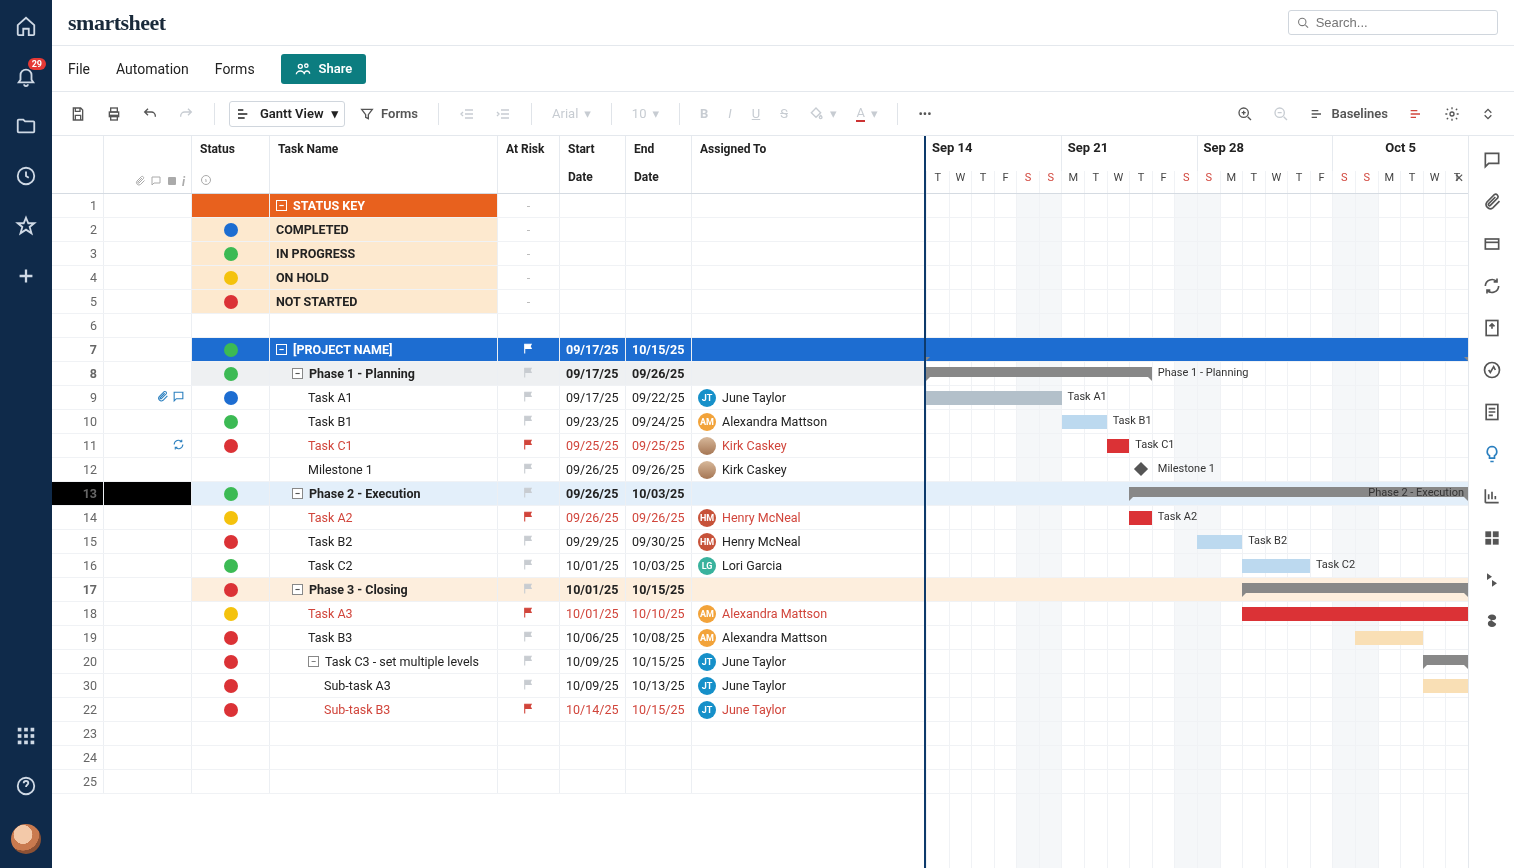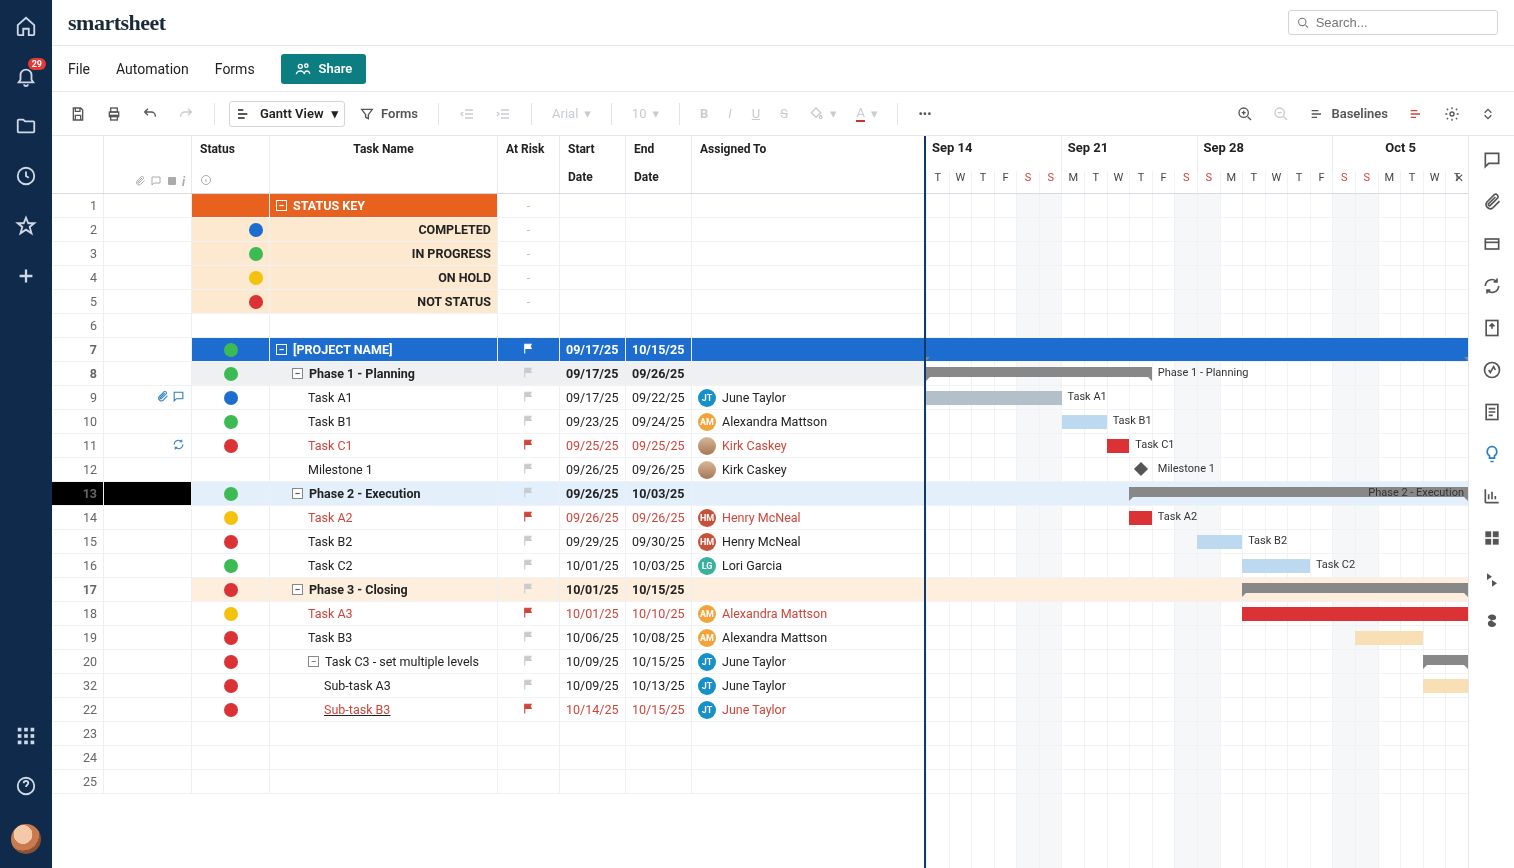--- a/index.html
+++ b/index.html
@@ -69,32 +69,32 @@
 
 .col-headers { height: 58px; display: flex; border-bottom: 1px solid #d5dbe2; background: #fff; }
 .col-headers .hcell { border-right: 1px solid #e6eaef; padding: 6px 8px; font-weight: 700; font-size: 12px; display: flex; flex-direction: column; justify-content: flex-start; position: relative; }
 .hcell .sub { position: absolute; bottom: 4px; left: 8px; color: #888; }
 .rows { flex: 1; overflow: hidden; }
 .row { height: 24px; display: flex; border-bottom: 1px solid #f0f2f5; align-items: stretch; }
 .row .cell { border-right: 1px solid #eceff3; display: flex; align-items: center; padding: 0 6px; font-size: 12.5px; overflow: hidden; white-space: nowrap; }
 .c-rownum { width: 52px; justify-content: flex-end; padding-right: 8px; color: #666; background: #fff; border-right: 1px solid #e6eaef; }
 .c-icons { width: 88px; justify-content: flex-end; gap:3px; color: #888; background: #fff; }
 .c-status { width: 78px; justify-content: center; }
-.c-task { width: 228px; align-items: center; }
+.c-task { width: 228px; }
 .c-risk { width: 62px; justify-content: center; }
 .c-start { width: 66px; }
 .c-end { width: 66px; }
 .c-assigned { width: 232px; gap: 6px; }
 .status-dot { width: 14px; height: 14px; border-radius: 50%; }
 .collapse { width: 11px; height: 11px; border: 1px solid #888; background: #fff; display: inline-flex; align-items: center; justify-content: center; font-size: 10px; line-height: 1; margin-right: 6px; color: #555; flex-shrink:0; }
 .avatar-sm { width: 18px; height: 18px; border-radius: 50%; display: inline-flex; align-items: center; justify-content: center; font-size: 9px; font-weight: 700; color: #fff; flex-shrink: 0; }
 .red-text { color: #d1453b; }
 .row.hdr-orange .c-status,.row.hdr-orange .c-task{ background:#e8611e; color:#fff; font-weight:700;}
 .row.hdr-orange .collapse{border-color:#fff;color:#fff;background:transparent;}
-.row.key .c-status,.row.key .c-task{background:#fde9cf;justify-content:flex-end;}
+.row.key .c-status,.row.key .c-task{background:#fde9cf;}
 .row.key .c-task{font-weight:700;}
 .row.hdr-blue .cell{background:#1d6dd1;color:#fff;font-weight:700;}
 .row.hdr-blue .c-rownum,.row.hdr-blue .c-icons{background:#fff;color:#666;}
 .row.hdr-blue .collapse{border-color:#fff;color:#fff;background:transparent;}
 .row.phase .cell{background:#eef0f2;font-weight:700;}
 .row.phase .c-rownum,.row.phase .c-icons{background:#fff;}
 .row.phase2 .cell{background:#e3effa;font-weight:700;}
 .row.phase2 .c-rownum,.row.phase2 .c-icons{background:#000000;}
 .row.phase3 .cell{background:#fdeedd;font-weight:700;}
 .row.phase3 .c-rownum,.row.phase3 .c-icons{background:#fff;}
@@ -401,21 +401,21 @@
               <div class="cell c-end"></div>
               <div class="cell c-assigned" style="border-right: none;"></div>
             </div>
             <div class="row key">
               <div class="cell c-rownum">5</div>
               <div class="cell c-icons"></div>
               <div class="cell c-status">
                 <div class="status-dot" style="background: rgb(219, 50, 54);"></div>
               </div>
               <div class="cell c-task" style="padding-left: 6px;">
-                <span>NOT STATUS</span>
+                <span>NOT STARTED</span>
               </div>
               <div class="cell c-risk" style="color: rgb(187, 187, 187);">-</div>
               <div class="cell c-start"></div>
               <div class="cell c-end"></div>
               <div class="cell c-assigned" style="border-right: none;"></div>
             </div>
             <div class="row blank">
               <div class="cell c-rownum">6</div>
               <div class="cell c-icons"></div>
               <div class="cell c-status"></div>
@@ -717,21 +717,21 @@
                   </svg></span>
               </div>
               <div class="cell c-start">10/09/25</div>
               <div class="cell c-end">10/15/25</div>
               <div class="cell c-assigned" style="border-right: none;">
                 <span class="avatar-sm" style="background: rgb(22, 144, 201);">JT</span>
                 <span>June Taylor</span>
               </div>
             </div>
             <div class="row ">
-              <div class="cell c-rownum">32</div>
+              <div class="cell c-rownum">30</div>
               <div class="cell c-icons"></div>
               <div class="cell c-status">
                 <div class="status-dot" style="background: rgb(219, 50, 54);"></div>
               </div>
               <div class="cell c-task" style="padding-left: 54px;">
                 <span>Sub-task A3</span>
               </div>
               <div class="cell c-risk">
                 <span><svg width="13" height="13" viewBox="0 0 24 24" fill="#c8ccd1" stroke="#c8ccd1" stroke-width="2">
                     <path d="M5 3v18M5 4h12l-2 4 2 4H5"></path>
@@ -743,21 +743,21 @@
                 <span class="avatar-sm" style="background: rgb(22, 144, 201);">JT</span>
                 <span>June Taylor</span>
               </div>
             </div>
             <div class="row ">
               <div class="cell c-rownum">22</div>
               <div class="cell c-icons"></div>
               <div class="cell c-status">
                 <div class="status-dot" style="background: rgb(219, 50, 54);"></div>
               </div>
-              <div class="cell c-task" style="padding-left: 54px; text-decoration: underline;">
+              <div class="cell c-task" style="padding-left: 54px;">
                 <span class="red-text">Sub-task B3</span>
               </div>
               <div class="cell c-risk">
                 <span><svg width="13" height="13" viewBox="0 0 24 24" fill="#d1453b" stroke="#d1453b" stroke-width="2">
                     <path d="M5 3v18M5 4h12l-2 4 2 4H5"></path>
                   </svg></span>
               </div>
               <div class="cell c-start red-text">10/14/25</div>
               <div class="cell c-end red-text">10/15/25</div>
               <div class="cell c-assigned" style="border-right: none;">

